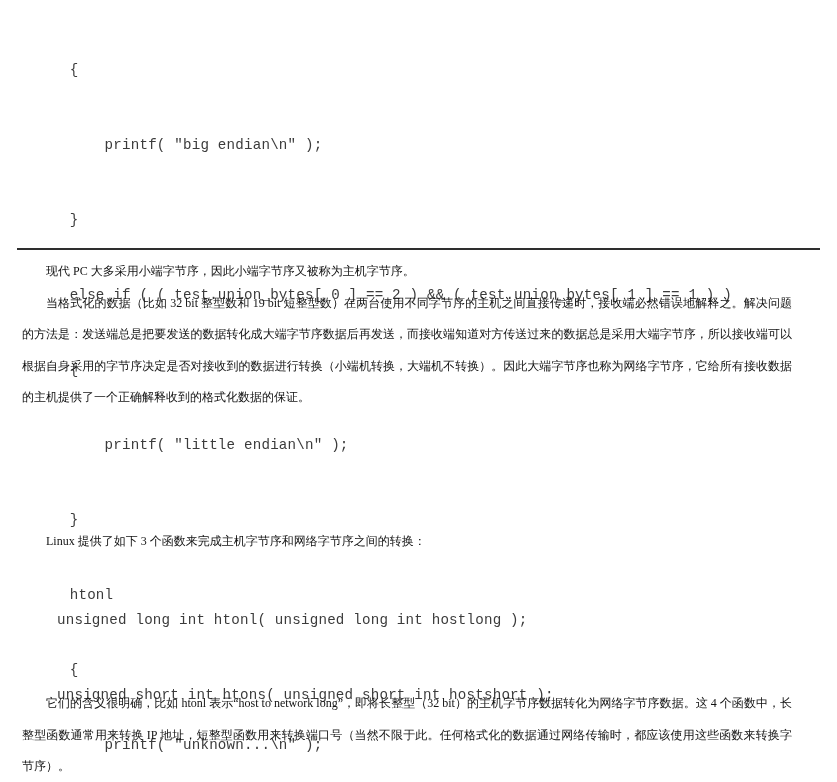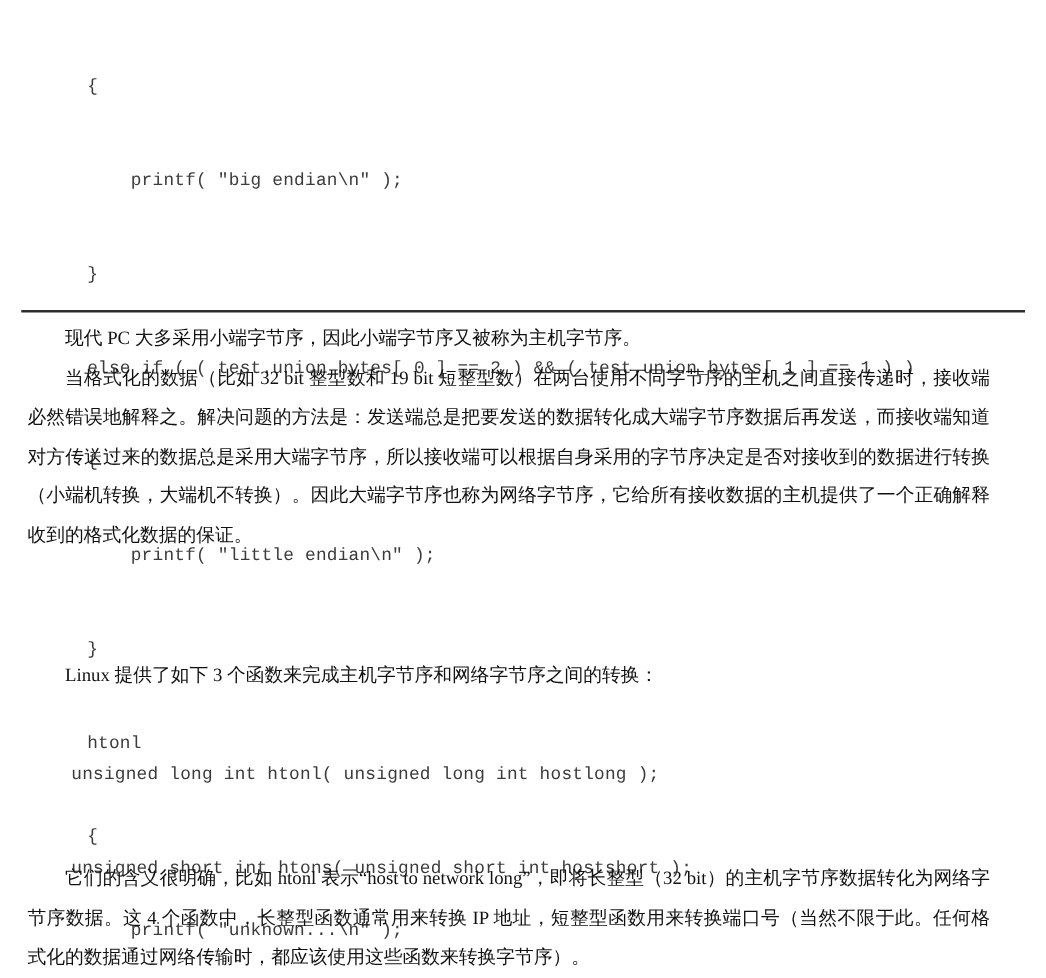--- a/index.html
+++ b/index.html
@@ -52,21 +52,21 @@
     border: 0;
     border-top: 2px solid #2e2e2e;
   }
 
   
   .prose {
     position: absolute;
     left: 22px;
     width: 770px;
     font-family: "Liberation Serif", "DejaVu Serif", serif;
-    font-size: 15px;
+    font-size: 12px;
     line-height: 31.5px;
     color: #111111;
     text-align: justify;
     text-justify: inter-character;
   }
   .prose p {
     margin: 0;
     text-indent: 2em;
   }
   .block-1 { top: 256px; }

